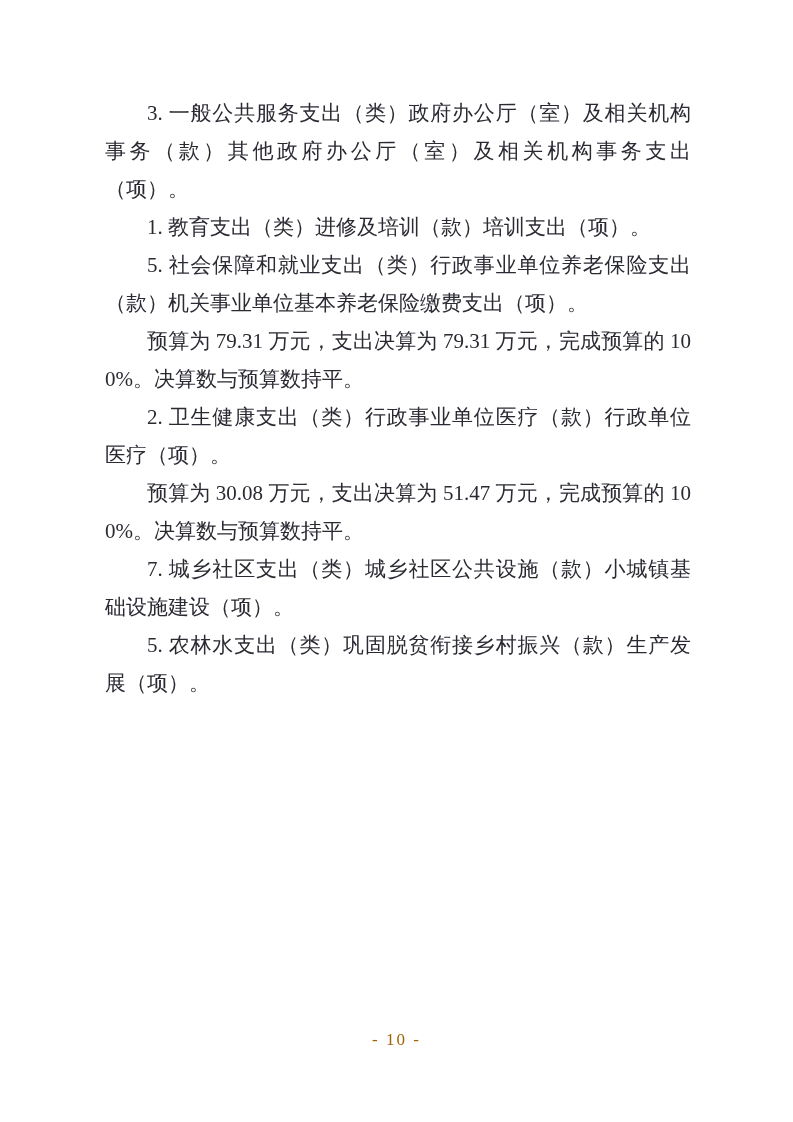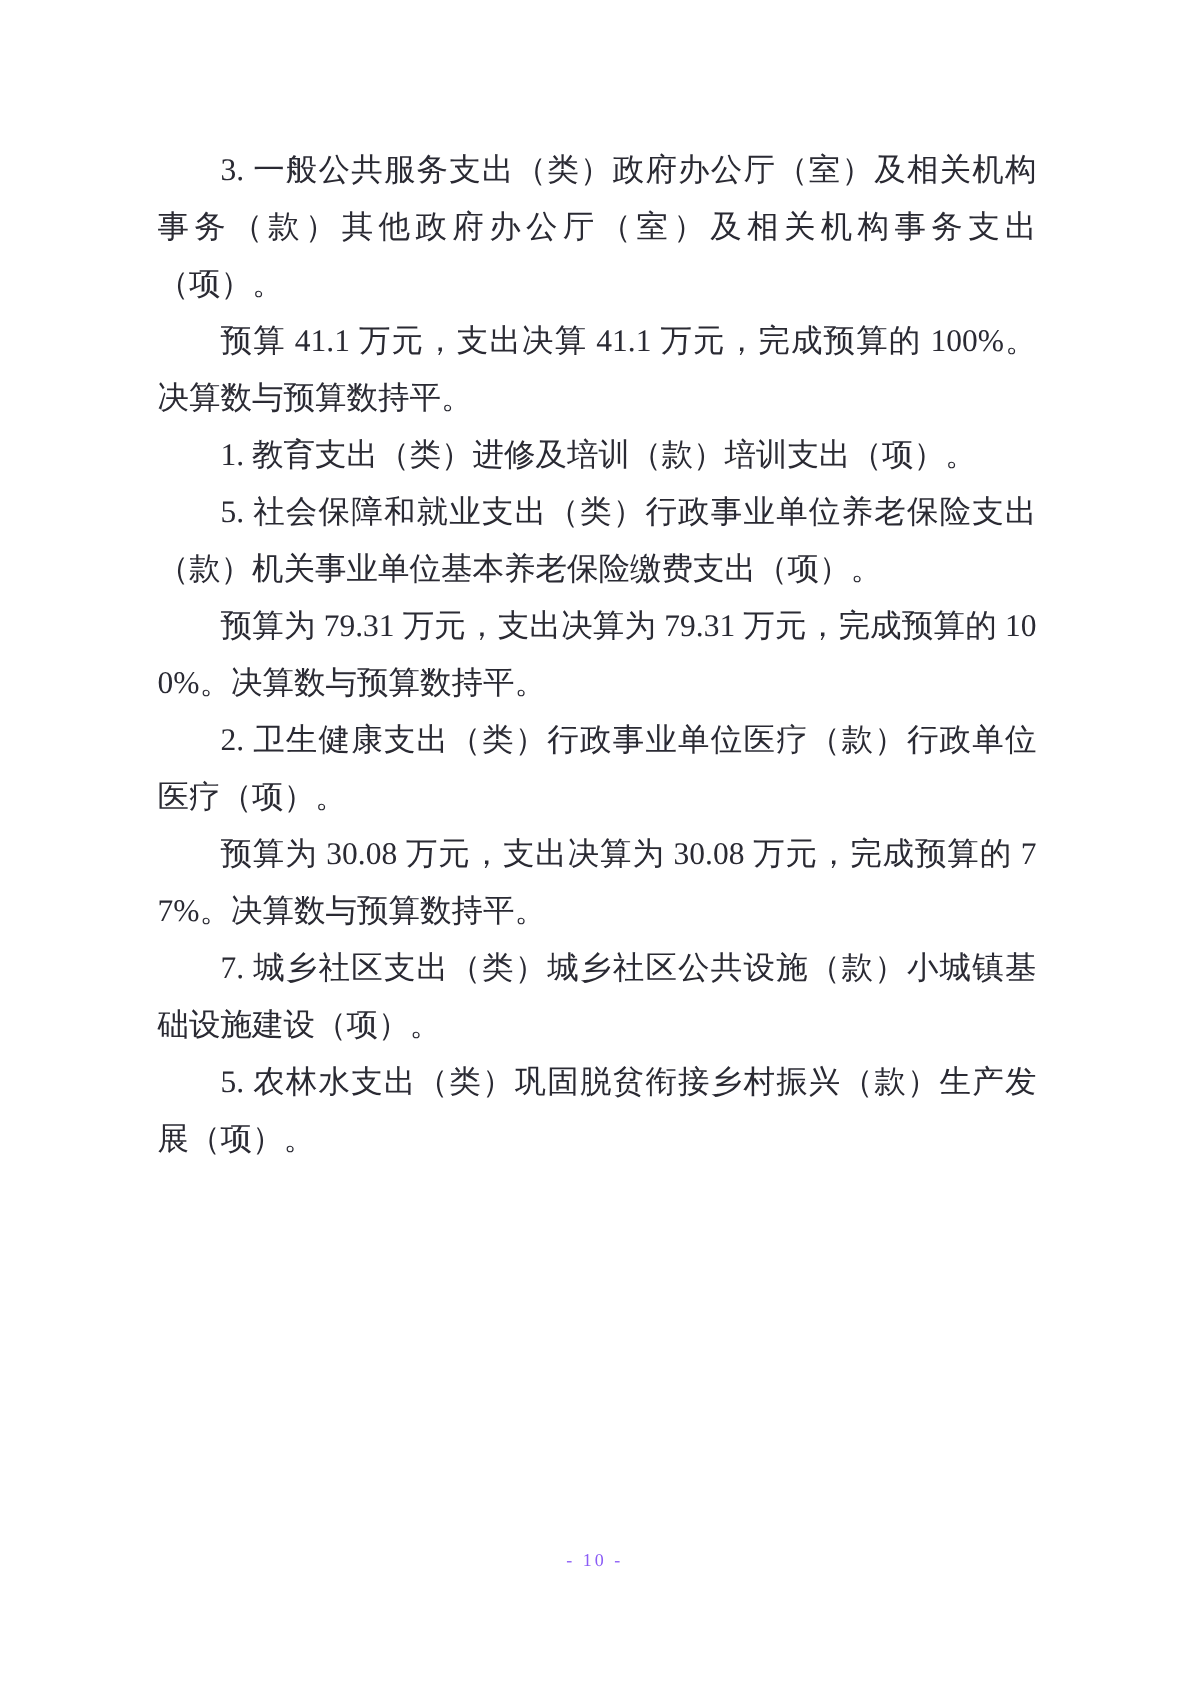--- a/index.html
+++ b/index.html
@@ -30,35 +30,34 @@
     text-justify: inter-ideograph;
     text-indent: 2em;
     word-break: break-all;
   }
   .footer {
     position: absolute;
     left: 0;
     right: 0;
     top: 1028px;
     text-align: center;
-    font-size: 12px;
+    font-size: 17px;
     line-height: 24px;
-    color: #8b5cf6;
+    color: #a16207;
     letter-spacing: 2px;
   }
 </style>
 </head>
 <body>
 
 <div class="page">
   <div class="content">
       <p class="para">3. 一般公共服务支出（类）政府办公厅（室）及相关机构事务（款）其他政府办公厅（室）及相关机构事务支出（项）。</p>
-      <p class="para">预算 41.1 万元，支出决算 41.1 万元，完成预算的 100%。决算数与预算数持平。</p>
       <p class="para">1. 教育支出（类）进修及培训（款）培训支出（项）。</p>
       <p class="para">5. 社会保障和就业支出（类）行政事业单位养老保险支出（款）机关事业单位基本养老保险缴费支出（项）。</p>
       <p class="para">预算为 79.31 万元，支出决算为 79.31 万元，完成预算的 100%。决算数与预算数持平。</p>
       <p class="para">2. 卫生健康支出（类）行政事业单位医疗（款）行政单位医疗（项）。</p>
-      <p class="para">预算为 30.08 万元，支出决算为 30.08 万元，完成预算的 77%。决算数与预算数持平。</p>
+      <p class="para">预算为 30.08 万元，支出决算为 51.47 万元，完成预算的 100%。决算数与预算数持平。</p>
       <p class="para">7. 城乡社区支出（类）城乡社区公共设施（款）小城镇基础设施建设（项）。</p>
       <p class="para">5. 农林水支出（类）巩固脱贫衔接乡村振兴（款）生产发展（项）。</p>
     </div>
   <div class="footer">- 10 -</div>
 </div>
 
 </body></html>

